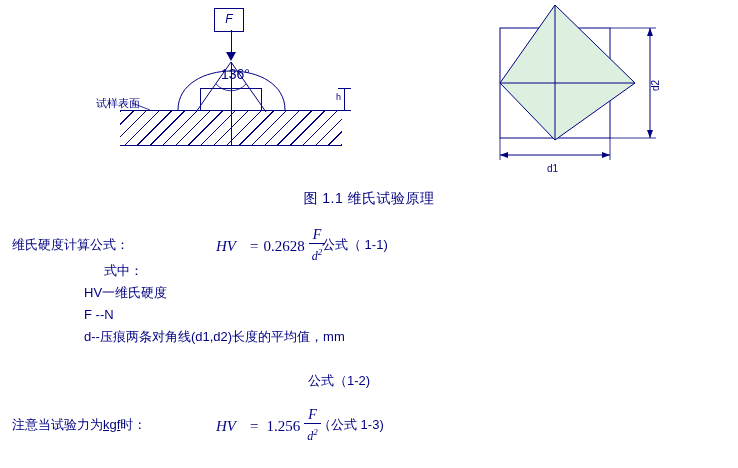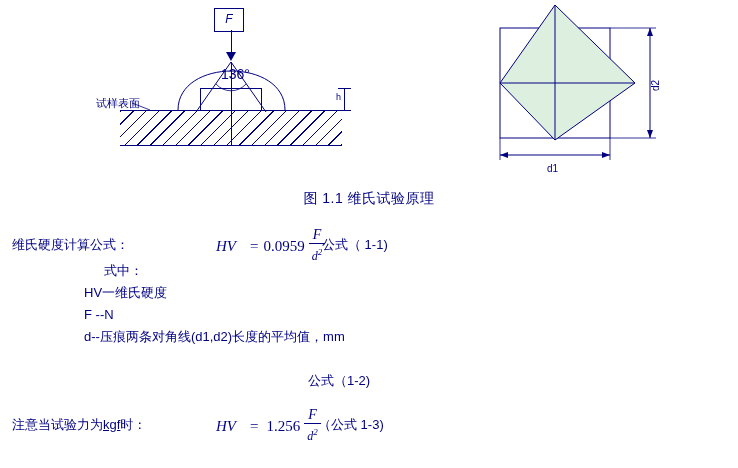--- a/index.html
+++ b/index.html
@@ -140,21 +140,21 @@
 
   <div class="body-text">
 
     <div class="row">
       <span class="lbl">维氏硬度计算公式：</span>
       <span class="formula">
         <span class="ital">HV</span>
         <span style="width:14px"></span>
         <span>=</span>
         <span style="width:5px"></span>
-        <span>0.0959</span>
+        <span>0.2628</span>
         <span class="frac">
           <span class="num">F</span>
           <span class="bar"></span>
           <span class="den"><span>d</span><sup style="font-size:9px">2</sup></span>
         </span>
       </span>
       <span class="eqno" style="left:310px">公式（ 1-1)</span>
     </div>
 
     <div class="row" style="height:22px">

